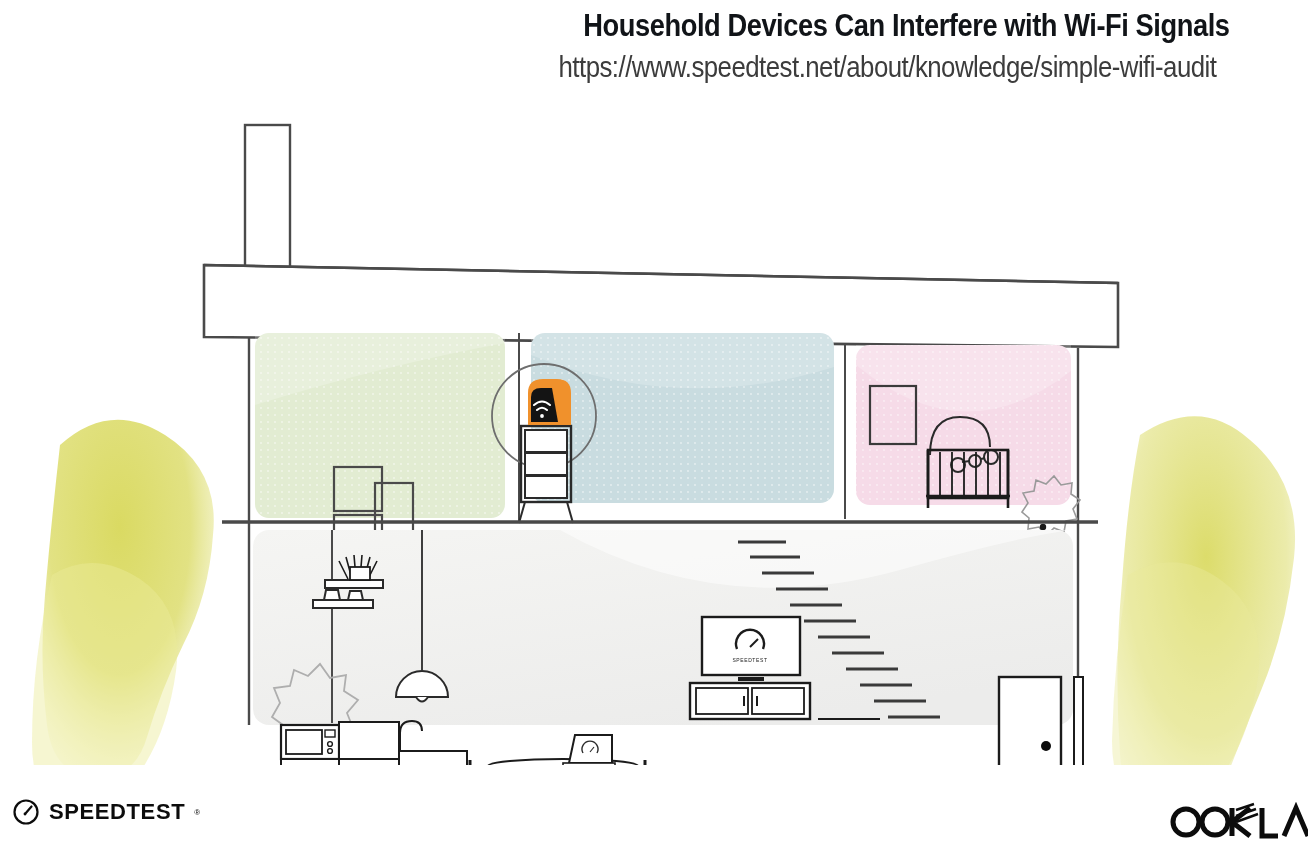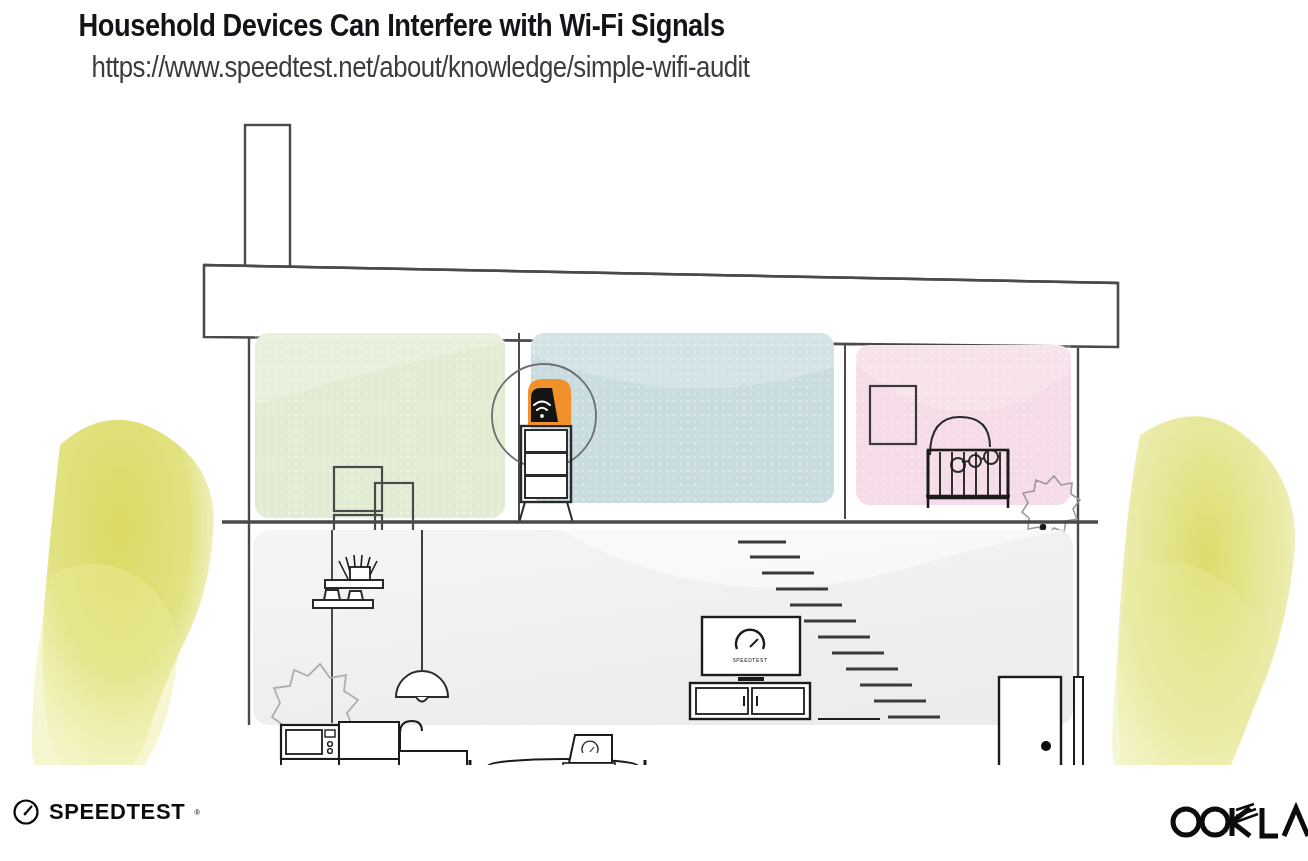--- a/index.html
+++ b/index.html
@@ -4,21 +4,21 @@
 <style>
   html,body{margin:0;padding:0;}
   body{
     width:1308px;height:861px;background:#ffffff;
     font-family:"Liberation Sans", sans-serif;
     overflow:hidden;position:relative;
   }
   #page{position:relative;width:1308px;height:861px;}
 
   
-  .header{position:absolute;left:0;top:0;width:1308px;text-align:left;}
+  .header{position:absolute;left:0;top:0;width:1308px;text-align:right;}
   .title{
     font-family:"Liberation Sans", sans-serif;
     font-weight:bold;font-size:31px;color:#111418;
     letter-spacing:-0.5px;margin:8px 0 0 0;
     transform:scaleX(0.88);
   }
   .subtitle{
     font-family:"Liberation Sans", sans-serif;
     font-weight:400;font-size:30px;color:#3c3c3c;
     letter-spacing:-0.6px;margin:6px 0 0 0;

